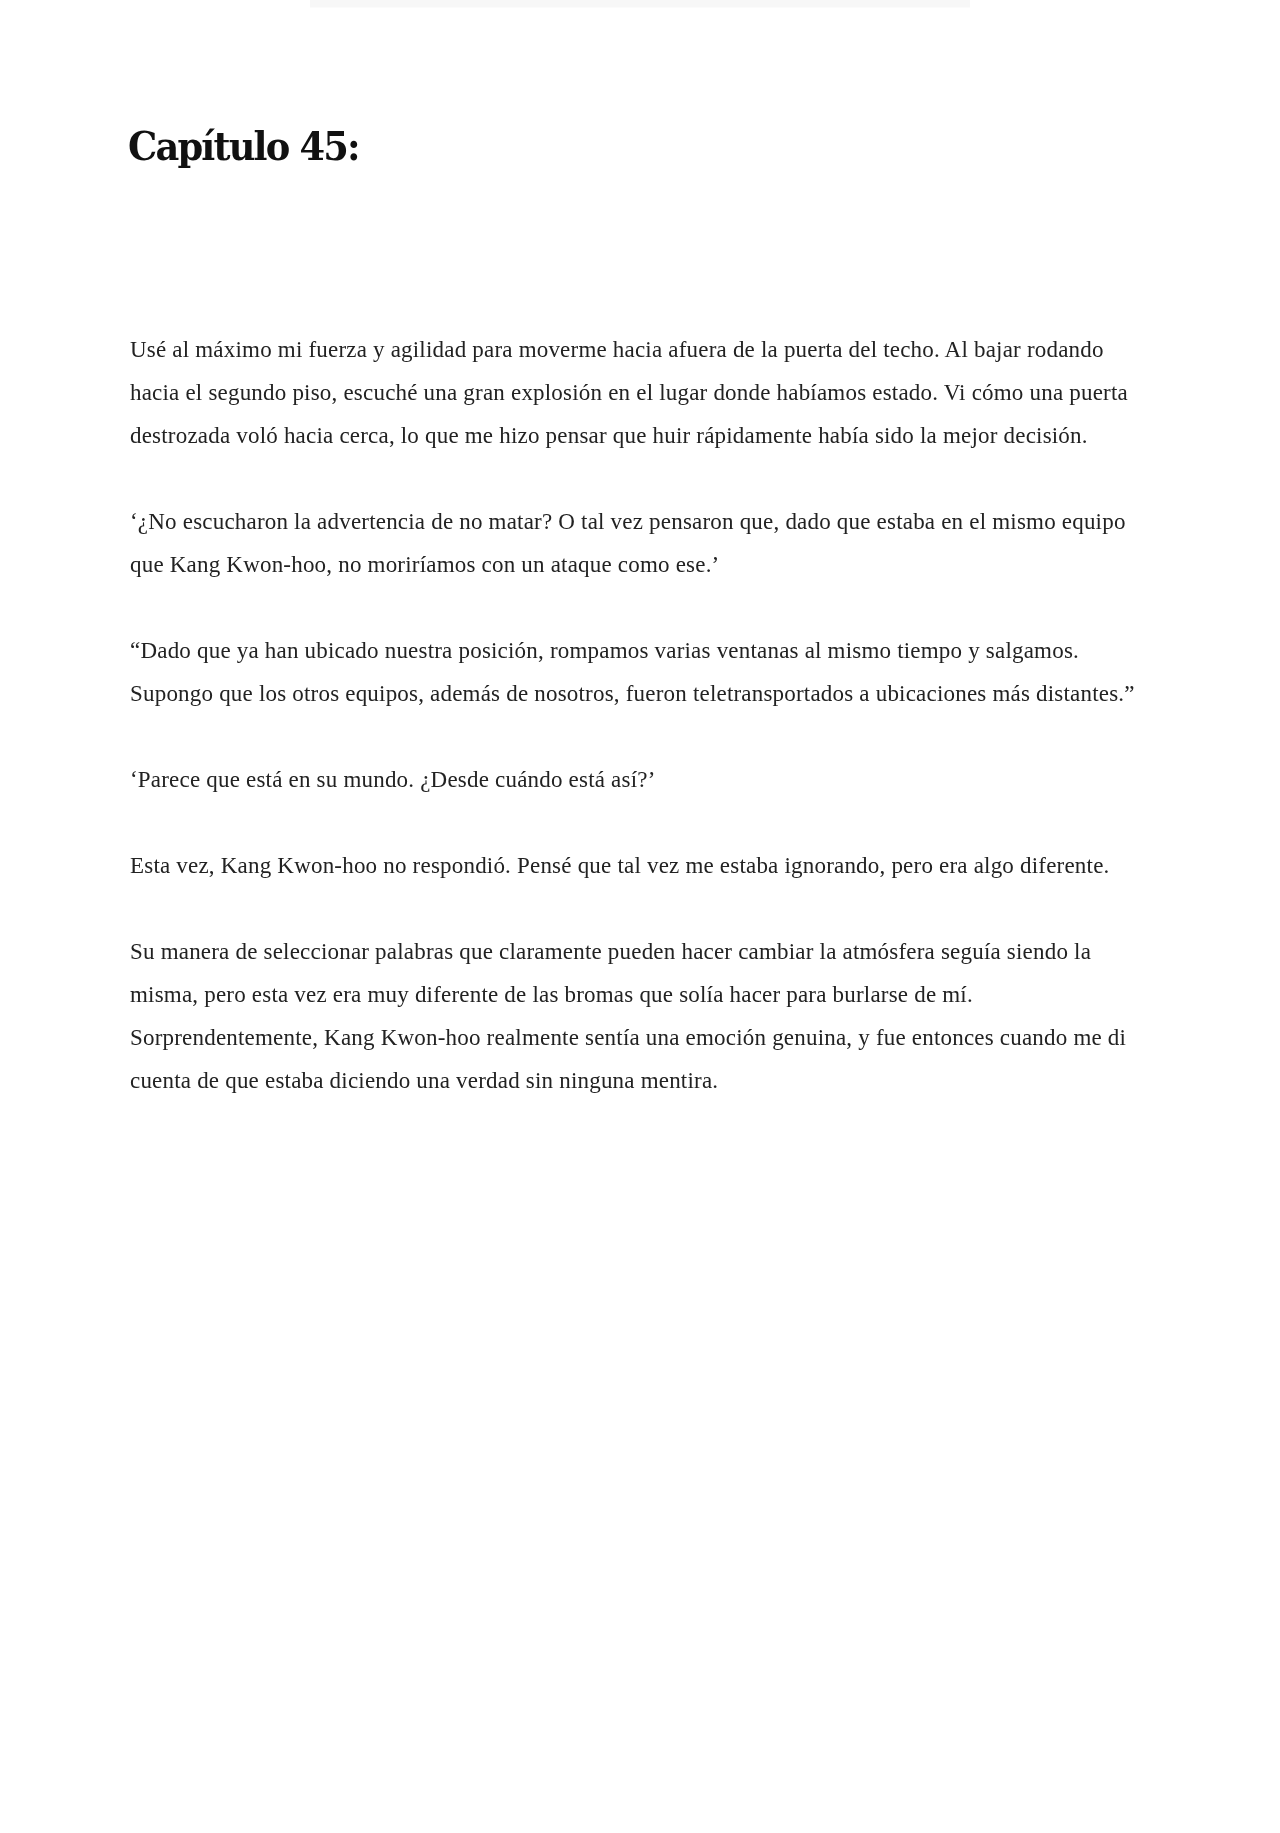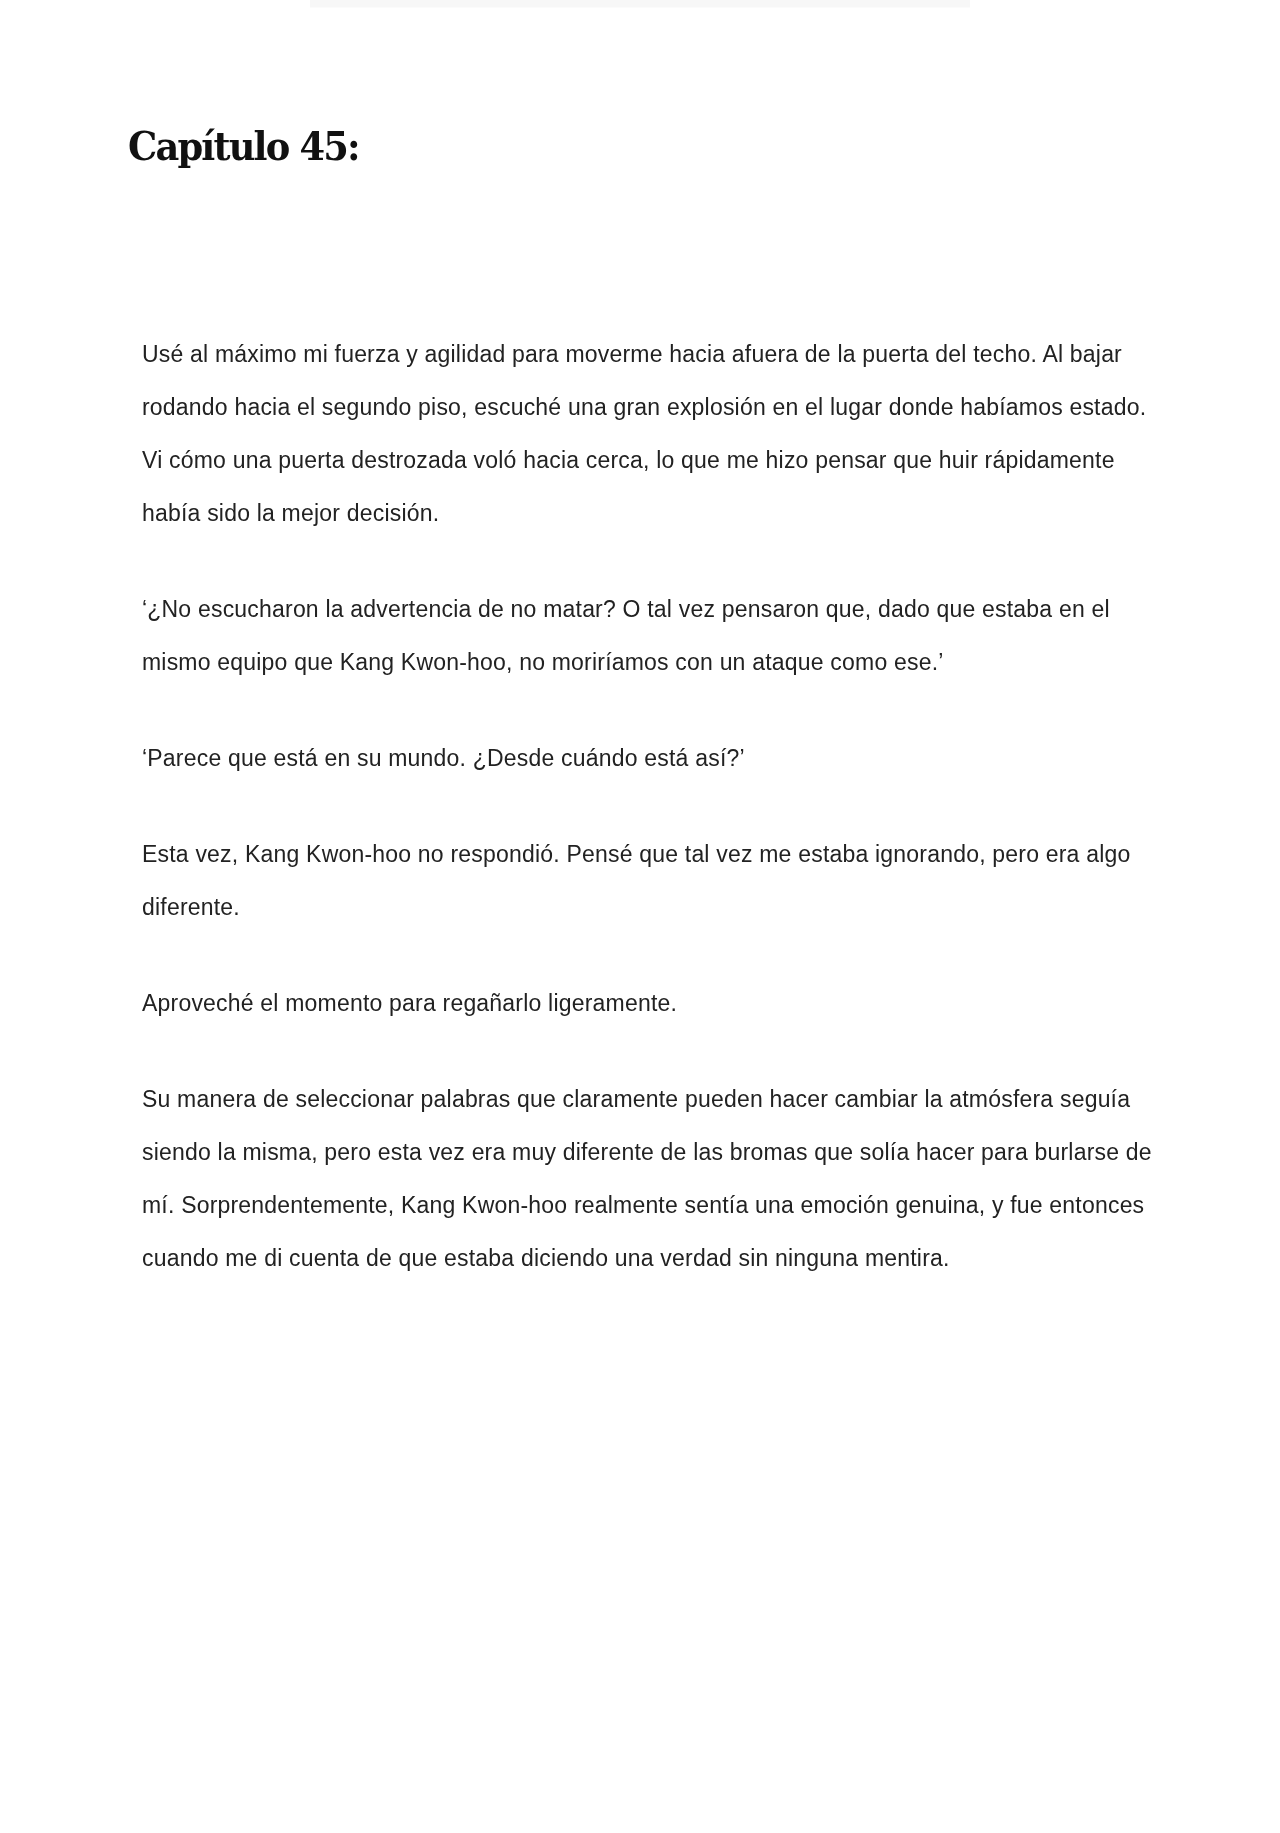--- a/index.html
+++ b/index.html
@@ -43,37 +43,37 @@
       transform-origin: left center;
       white-space: nowrap;
     }
     .body-text {
       position: absolute;
       top: 328px;
       left: 0;
       width: 1030px;
     }
     .body-text p {
-      margin: 0 0 43px 14px;
-      font-family: Liberation Sans, sans-serif;
+      margin: 0 0 43px 2px;
+      font-family: Liberation Serif, serif;
       font-size: 23px;
-      line-height: 53px;
+      line-height: 43px;
       color: #222222;
       letter-spacing: 0.2px;
     }
   </style>
 </head>
 <body>
 
 <div class="top-bar"></div>
 
 <div class="page">
   <h1 class="chapter-title">Capítulo 45:</h1>
 
   <div class="body-text">
     <p>Usé al máximo mi fuerza y agilidad para moverme hacia afuera de la puerta del techo. Al bajar rodando hacia el segundo piso, escuché una gran explosión en el lugar donde habíamos estado. Vi cómo una puerta destrozada voló hacia cerca, lo que me hizo pensar que huir rápidamente había sido la mejor decisión.</p>
     <p>‘¿No escucharon la advertencia de no matar? O tal vez pensaron que, dado que estaba en el mismo equipo que Kang Kwon-hoo, no moriríamos con un ataque como ese.’</p>
+    <p>“Dado que ya han ubicado nuestra posición, rompamos varias ventanas al mismo tiempo y salgamos. Supongo que los otros equipos, además de nosotros, fueron teletransportados a ubicaciones más distantes.”</p>
     <p>‘Parece que está en su mundo. ¿Desde cuándo está así?’</p>
     <p>Esta vez, Kang Kwon-hoo no respondió. Pensé que tal vez me estaba ignorando, pero era algo diferente.</p>
-    <p>Aproveché el momento para regañarlo ligeramente.</p>
     <p>Su manera de seleccionar palabras que claramente pueden hacer cambiar la atmósfera seguía siendo la misma, pero esta vez era muy diferente de las bromas que solía hacer para burlarse de mí. Sorprendentemente, Kang Kwon-hoo realmente sentía una emoción genuina, y fue entonces cuando me di cuenta de que estaba diciendo una verdad sin ninguna mentira.</p>
   </div>
 </div>
 
 </body></html>

